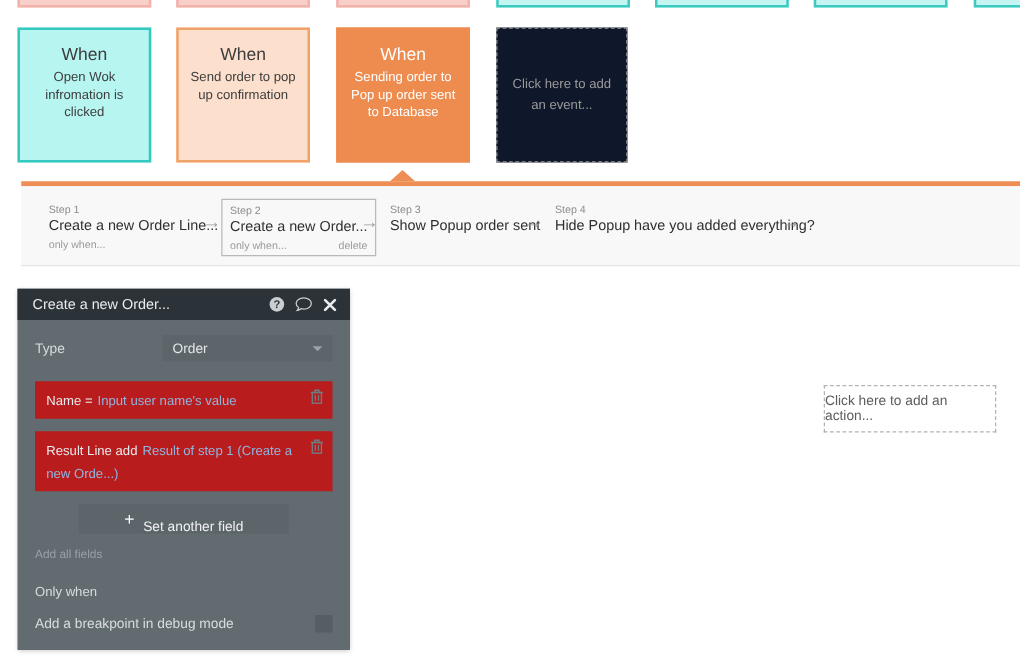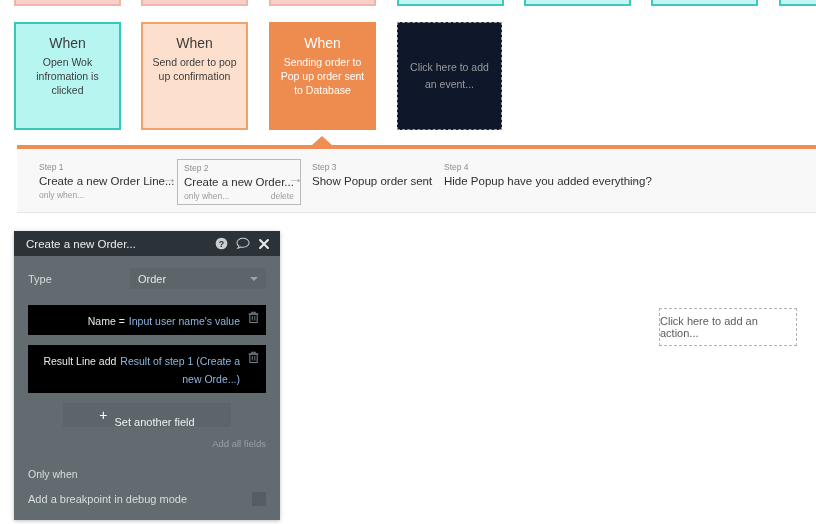--- a/index.html
+++ b/index.html
@@ -247,25 +247,24 @@
     right: 8px;
     top: 9px;
     width: 0; height: 0;
     border-left: 4px solid transparent;
     border-right: 4px solid transparent;
     border-top: 4px solid #9aa3a8;
   }
 
   .field-row {
     position: relative;
-    background: #000000;
+    background: #b91c1c;
     margin-bottom: 10px;
     padding: 6px 26px 6px 9px;
     min-height: 13px;
-    text-align: right;
   }
   .field-row .fname {
     font-size: 10.5px;
     color: #e7eaec;
   }
   .field-row .fval {
     font-size: 10.5px;
     color: #8fb5e0;
     margin-left: 4px;
   }
@@ -290,21 +289,21 @@
     font-size: 14px;
     color: #ffffff;
     line-height: 14px;
   }
   .set-field-btn .txt {
     font-size: 11px;
     color: #f0f2f3;
     margin-top: 13px;
   }
   .add-all {
-    text-align: right;
+    text-align: left;
     font-size: 9.5px;
     color: #98a1a6;
     margin-top: 11px;
     margin-bottom: 14px;
   }
 
   .onlywhen-row {
     display: flex;
     align-items: stretch;
     margin-bottom: 12px;

